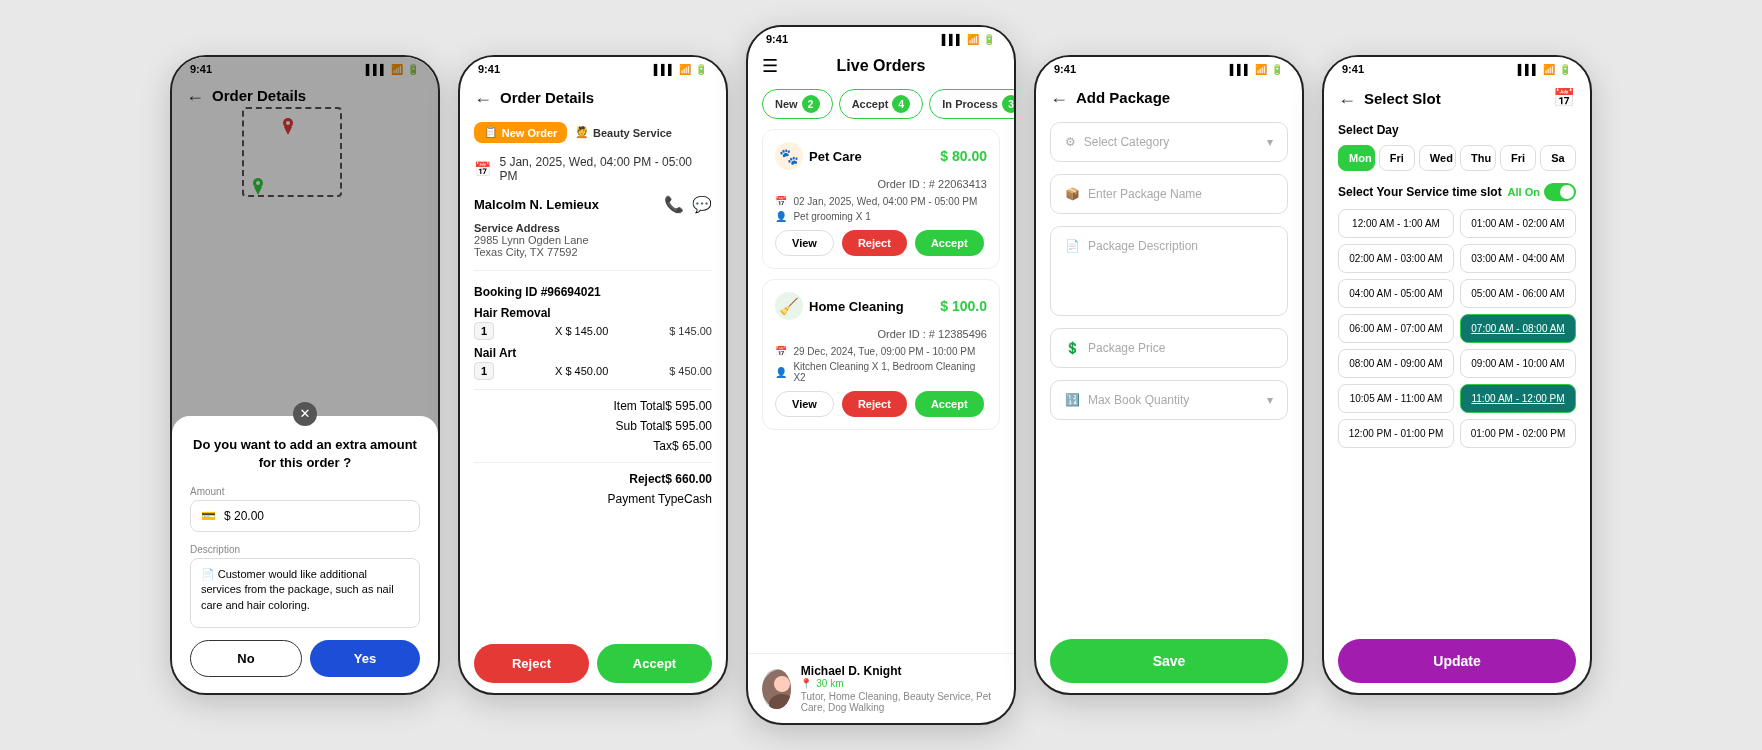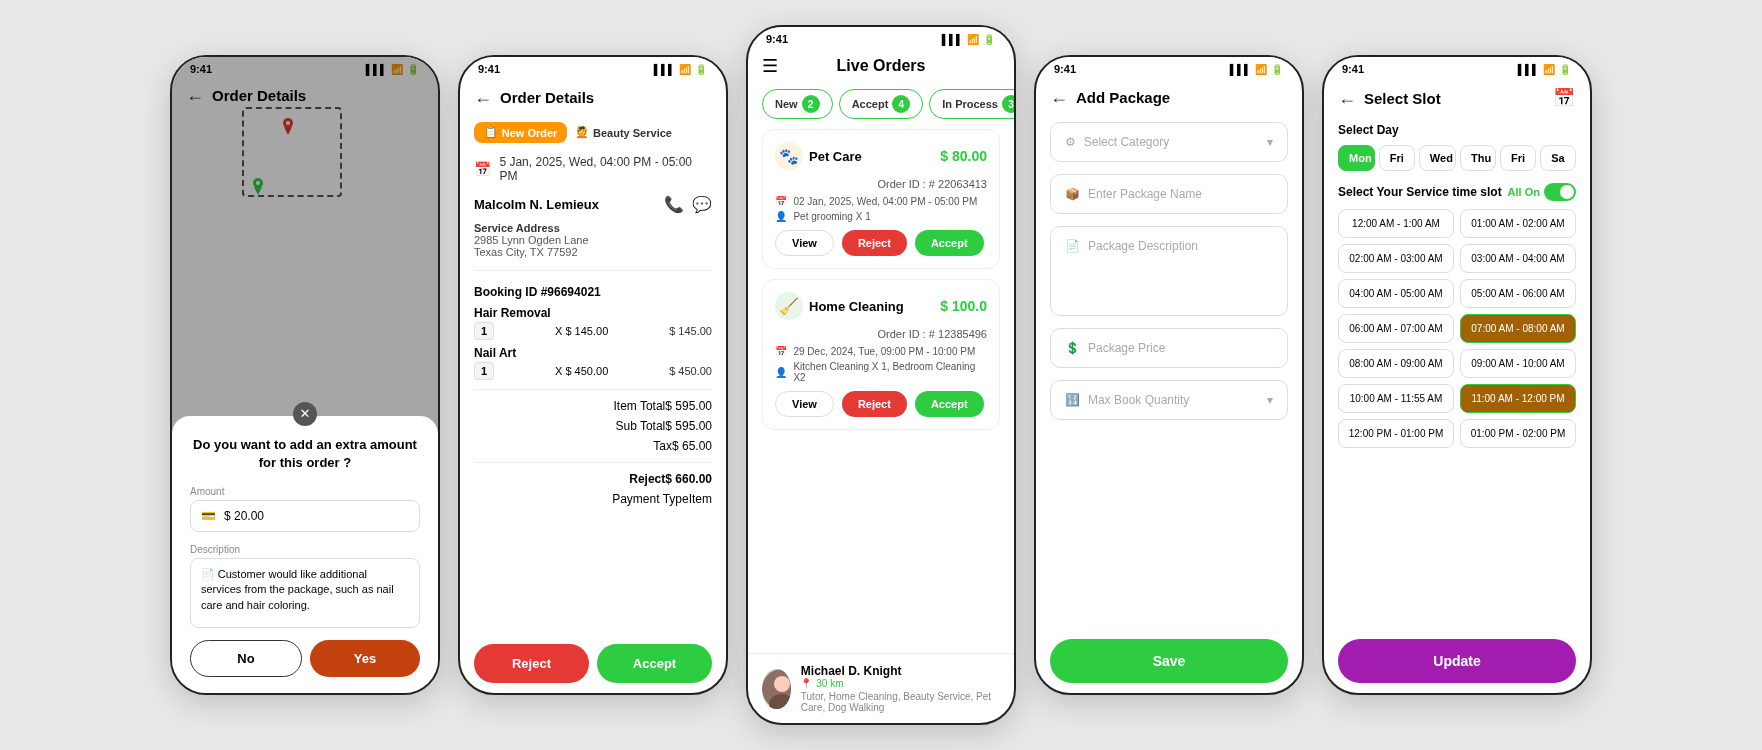--- a/index.html
+++ b/index.html
@@ -106,21 +106,21 @@
     .textarea-field {
       border: 1px solid #ddd; border-radius: 8px; padding: 8px 10px;
       font-size: 11px; width: 100%; min-height: 70px; line-height: 1.4;
     }
     .modal-buttons { display: flex; gap: 8px; margin-top: 12px; }
     .btn-no {
       flex: 1; border: 1px solid #333; background: #fff; border-radius: 22px;
       padding: 10px; font-size: 13px; font-weight: 600; cursor: pointer;
     }
     .btn-yes {
-      flex: 1; background: #c2410c; color: #fff; border: none; border-radius: 22px;
+      flex: 1; background: #1d4ed8; color: #fff; border: none; border-radius: 22px;
       padding: 10px; font-size: 13px; font-weight: 600; cursor: pointer;
     }
     .screen1-header {
       display: flex; align-items: center; gap: 8px; padding: 8px 14px 6px;
       font-size: 15px; font-weight: 700;
     }
 
     
     .screen2-header {
       display: flex; align-items: center; gap: 8px;
@@ -237,21 +237,21 @@
     }
     .toggle-switch::after {
       content: ''; position: absolute; right: 2px; top: 2px;
       width: 14px; height: 14px; background: #fff; border-radius: 50%;
     }
     .slots-grid { display: grid; grid-template-columns: 1fr 1fr; gap: 6px; padding: 4px 14px; }
     .slot-btn {
       border: 1px solid #ddd; background: #fff; border-radius: 8px;
       padding: 8px 4px; font-size: 10px; font-weight: 500; text-align: center; cursor: pointer;
     }
-    .slot-btn.active { background: #a16207; color: #fff; border-color: #2ecc40; }
+    .slot-btn.active { background: #0f766e; color: #fff; border-color: #2ecc40; text-decoration: underline; }
     .update-btn {
       background: #a21caf; color: #fff; border: none; border-radius: 22px;
       padding: 14px; font-size: 14px; font-weight: 700; width: calc(100% - 28px);
       margin: 10px 14px 10px; cursor: pointer;
     }
 
     .back-arrow { font-size: 18px; cursor: pointer; color: #333; }
     .screen3-phone { min-height: 700px; }
   </style>
 </head>
@@ -398,21 +398,21 @@
         <span>Tax</span>
         <span>$ 65.00</span>
       </div>
       <div class="divider"></div>
       <div class="total-row bold">
         <span>Reject</span>
         <span>$ 660.00</span>
       </div>
       <div class="total-row">
         <span>Payment Type</span>
-        <span>Item</span>
+        <span>Cash</span>
       </div>
       <div class="screen2-footer">
         <button class="btn-reject">Reject</button>
         <button class="btn-accept">Accept</button>
       </div>
     </div>
   </div>
 
   <div class="phone screen3-phone">
     <div class="phone-status-bar">
@@ -599,21 +599,21 @@
         <button class="slot-btn">12:00 AM - 1:00 AM</button>
         <button class="slot-btn">01:00 AM - 02:00 AM</button>
         <button class="slot-btn">02:00 AM - 03:00 AM</button>
         <button class="slot-btn">03:00 AM - 04:00 AM</button>
         <button class="slot-btn">04:00 AM - 05:00 AM</button>
         <button class="slot-btn">05:00 AM - 06:00 AM</button>
         <button class="slot-btn">06:00 AM - 07:00 AM</button>
         <button class="slot-btn active">07:00 AM - 08:00 AM</button>
         <button class="slot-btn">08:00 AM - 09:00 AM</button>
         <button class="slot-btn">09:00 AM - 10:00 AM</button>
-        <button class="slot-btn">10:00 AM - 11:55 AM</button>
+        <button class="slot-btn">10:05 AM - 11:00 AM</button>
         <button class="slot-btn active">11:00 AM - 12:00 PM</button>
         <button class="slot-btn">12:00 PM - 01:00 PM</button>
         <button class="slot-btn">01:00 PM - 02:00 PM</button>
       </div>
       <div style="flex:1;"></div>
       <button class="update-btn">Update</button>
     </div>
   </div>
 
 </div>

